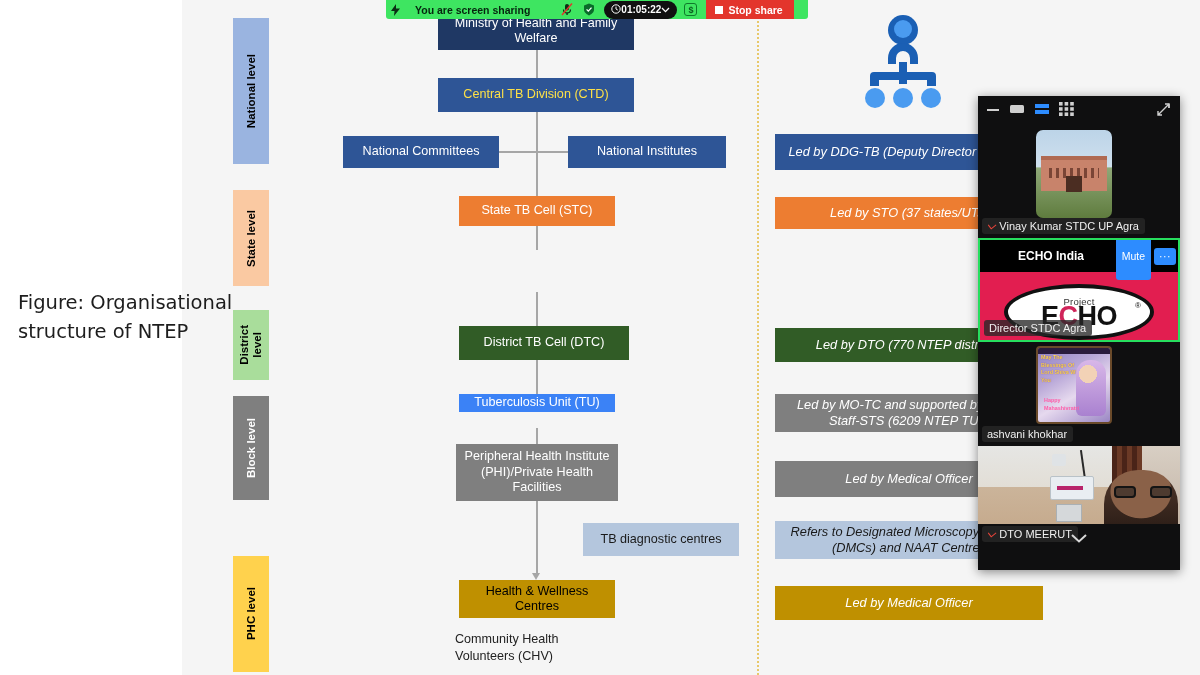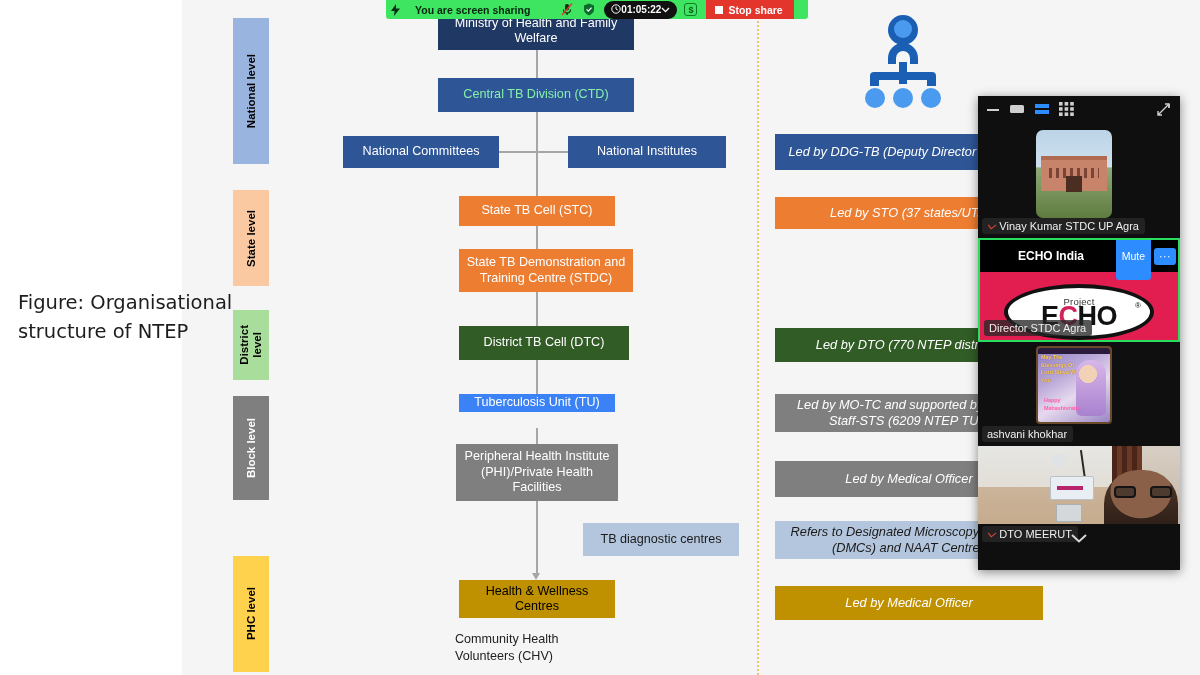--- a/index.html
+++ b/index.html
@@ -391,34 +391,31 @@
   <div class="conn vline" style="left:536px; top:226px; height:24px;"></div>
   <div class="conn vline" style="left:536px; top:292px; height:34px;"></div>
   <div class="conn vline" style="left:536px; top:360px; height:34px;"></div>
   <div class="conn vline" style="left:536px; top:428px; height:16px;"></div>
   <div class="conn vline" style="left:536px; top:501px; height:74px;"></div>
   <div class="arrowhead" style="left:532px; top:573px;"></div>
 
   <div class="fbox" style="left:438px; top:12px; width:196px; height:38px; background:#1f3864; color:#fff;">
     <span>Ministry of Health and Family Welfare</span>
   </div>
-  <div class="fbox" style="left:438px; top:78px; width:196px; height:34px; background:#2e5596; color:#86efac;">
+  <div class="fbox" style="left:438px; top:78px; width:196px; height:34px; background:#2e5596; color:#fde047;">
     <span>Central TB Division (CTD)</span>
   </div>
   <div class="fbox" style="left:343px; top:136px; width:156px; height:32px; background:#2e5596; color:#fff;">
     <span>National Committees</span>
   </div>
   <div class="fbox" style="left:568px; top:136px; width:158px; height:32px; background:#2e5596; color:#fff;">
     <span>National Institutes</span>
   </div>
   <div class="fbox" style="left:459px; top:196px; width:156px; height:30px; background:#ed7d31; color:#fff;">
     <span>State TB Cell (STC)</span>
-  </div>
-  <div class="fbox" style="left:459px; top:249px; width:174px; height:43px; background:#ed7d31; color:#fff;">
-    <span>State TB  Demonstration and Training Centre (STDC)</span>
   </div>
   <div class="fbox" style="left:459px; top:326px; width:170px; height:34px; background:#315c26; color:#fff;">
     <span>District TB Cell (DTC)</span>
   </div>
   <div class="fbox" style="left:459px; top:394px; width:156px; height:18px; background:#3b82f6; color:#fff;text-align:center;">
     <span>Tuberculosis Unit (TU)</span>
   </div>
   <div class="fbox" style="left:456px; top:444px; width:162px; height:57px; background:#7f7f7f; color:#fff;">
     <span>Peripheral Health Institute (PHI)/Private Health Facilities</span>
   </div>

